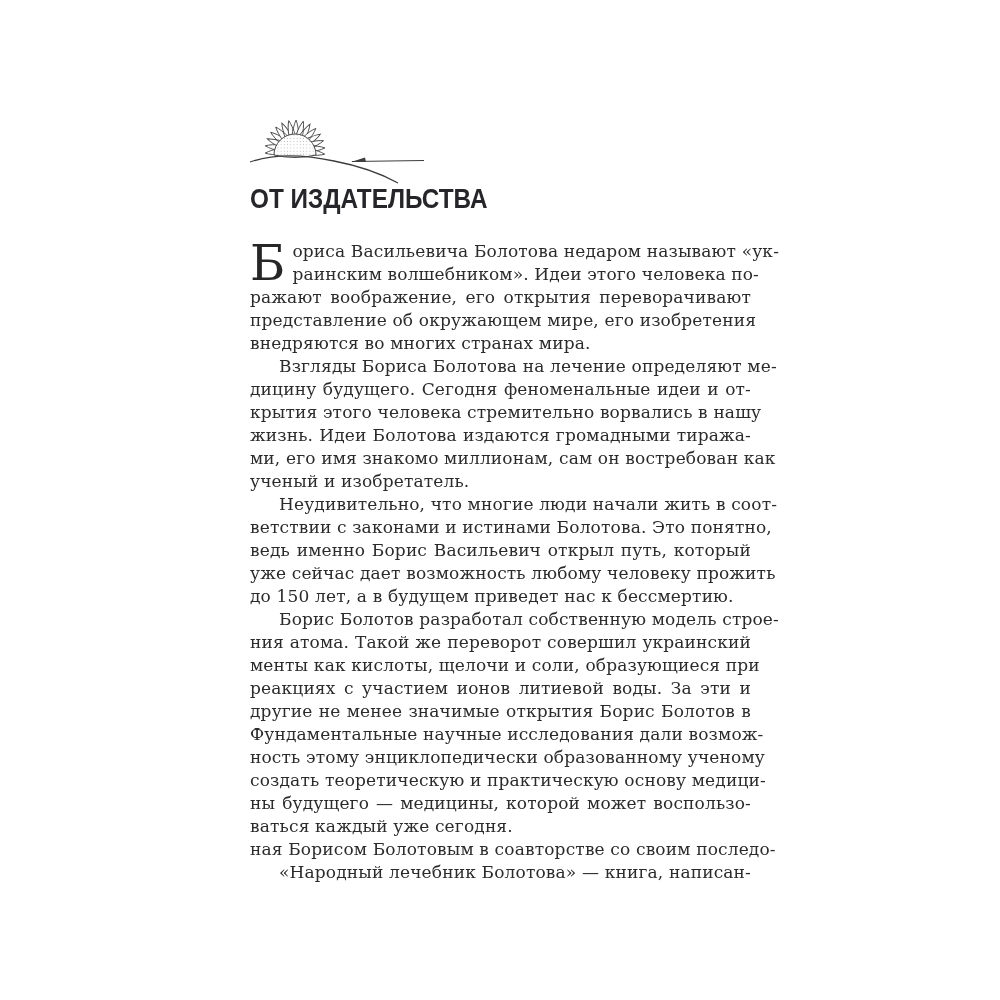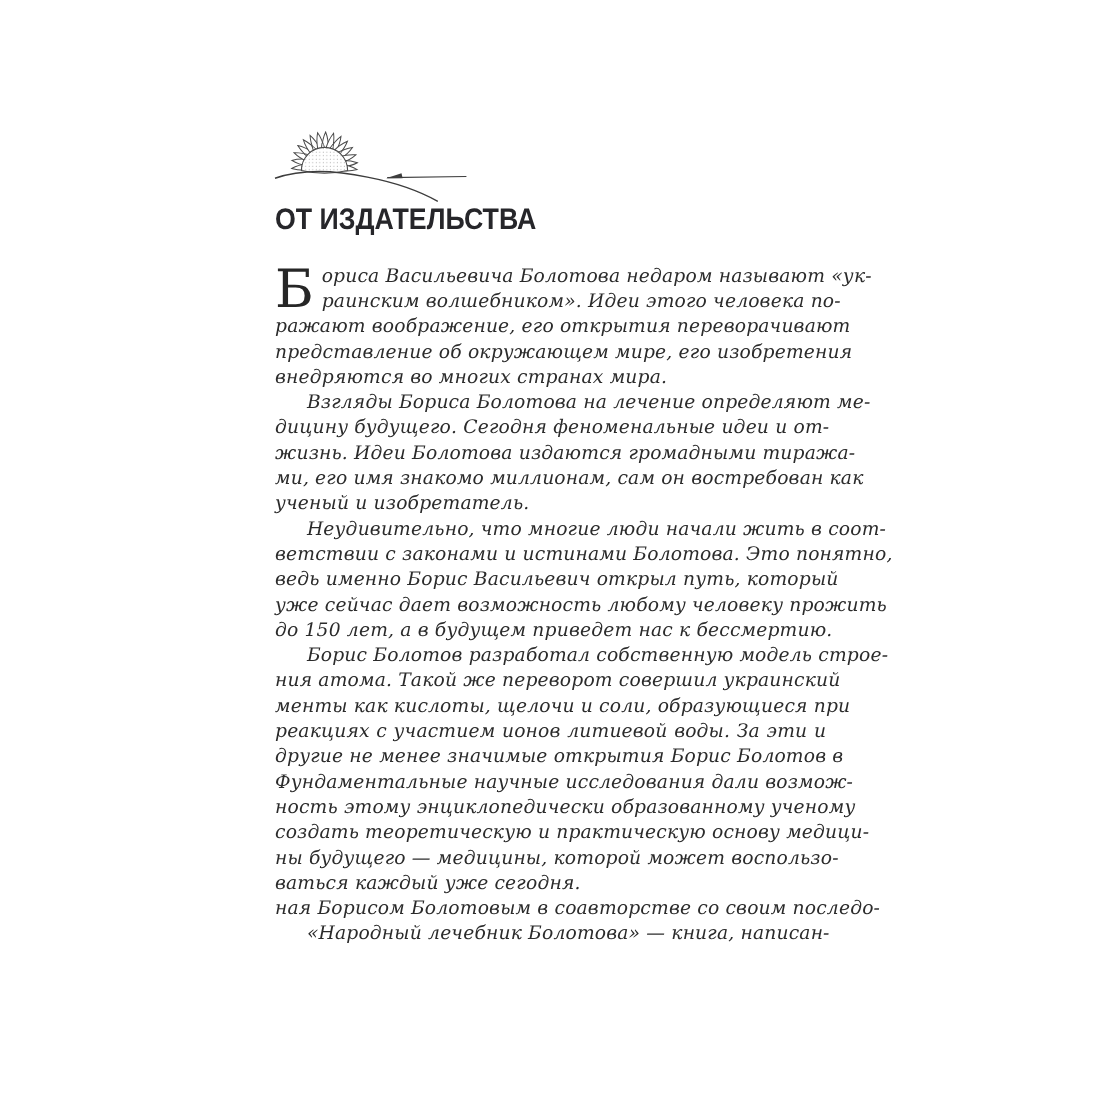--- a/index.html
+++ b/index.html
@@ -50,21 +50,20 @@
     letter-spacing: 0.15px;
     color: #2b2b2b;
   }
   .para { margin: 0; }
   .para::after { content: ""; display: block; clear: both; }
   .line {
     text-align: justify;
     text-align-last: justify;
     white-space: nowrap;
     overflow: visible;
-    font-style: italic;
   }
   .line.last { text-align-last: left; }
   .line.indent { text-indent: 29px; }
   .dropcap {
     float: left;
     font-size: 48px;
     line-height: 0.92;
     height: 45px;
     padding: 1px 7px 0 0;
     color: #262626;
@@ -127,20 +126,21 @@
         <span class="dropcap">Б</span>
         <div class="line">ориса Васильевича Болотова недаром называют «ук-</div>
         <div class="line">раинским волшебником». Идеи этого человека по-</div>
         <div class="line">ражают воображение, его открытия переворачивают</div>
         <div class="line">представление об окружающем мире, его изобретения</div>
         <div class="line last">внедряются во многих странах мира.</div>
       </div>
       <div class="para">
         <div class="line indent">Взгляды Бориса Болотова на лечение определяют ме-</div>
         <div class="line">дицину будущего. Сегодня феноменальные идеи и от-</div>
+        <div class="line">крытия этого человека стремительно ворвались в нашу</div>
         <div class="line">жизнь. Идеи Болотова издаются громадными тиража-</div>
         <div class="line">ми, его имя знакомо миллионам, сам он востребован как</div>
         <div class="line last">ученый и изобретатель.</div>
       </div>
       <div class="para">
         <div class="line indent">Неудивительно, что многие люди начали жить в соот-</div>
         <div class="line">ветствии с законами и истинами Болотова. Это понятно,</div>
         <div class="line">ведь именно Борис Васильевич открыл путь, который</div>
         <div class="line">уже сейчас дает возможность любому человеку прожить</div>
         <div class="line last">до 150 лет, а в будущем приведет нас к бессмертию.</div>

